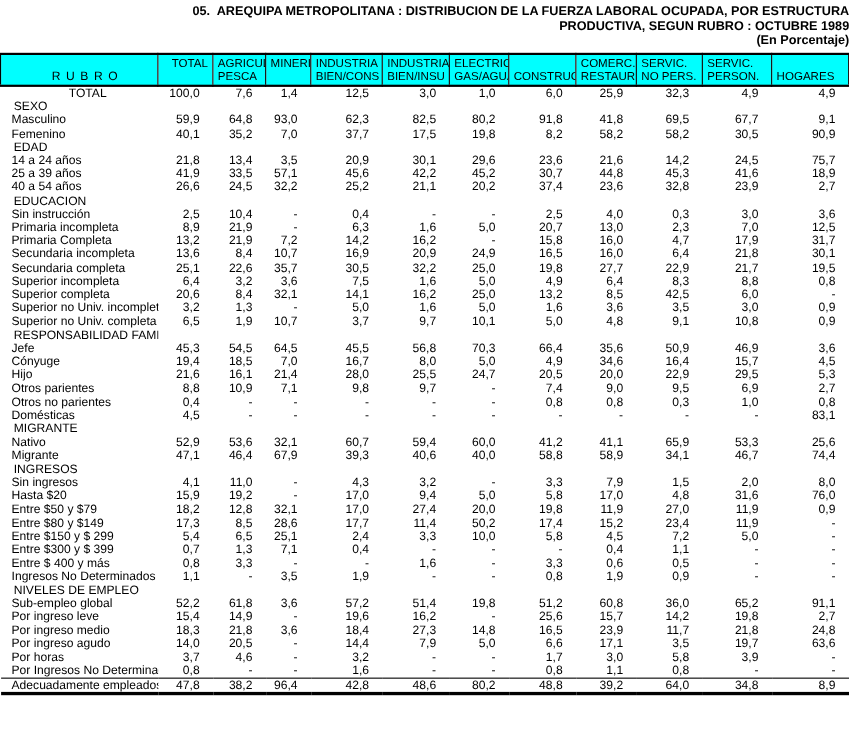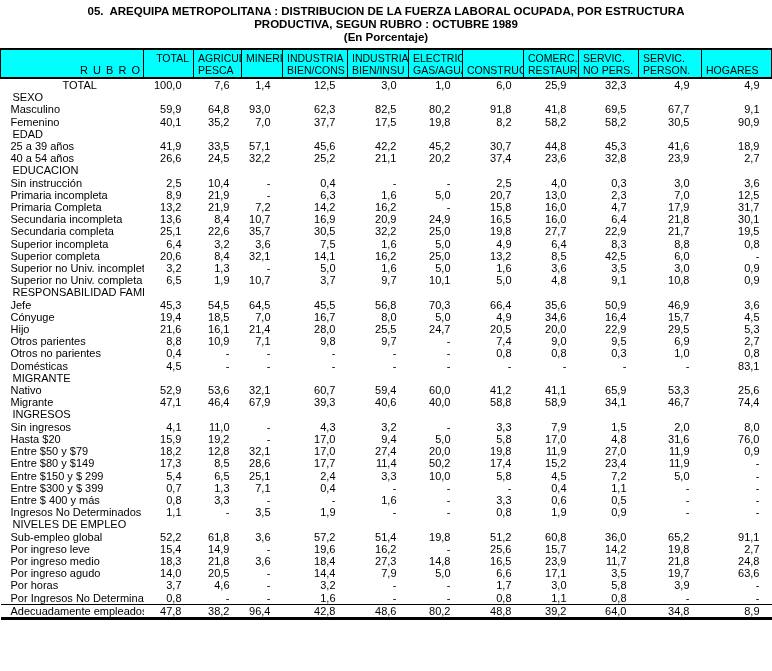--- a/index.html
+++ b/index.html
@@ -1,22 +1,22 @@
 <!DOCTYPE html>
 <html><head>
 <meta charset="utf-8">
 <style>
   html,body{margin:0;padding:0;background:#ffffff;}
   body{width:772px;height:671px;font-family:"Liberation Sans", sans-serif;color:#000;overflow:hidden;}
   .title{ text-align:center; font-weight:bold; font-size:11.5px; line-height:13px; padding-top:5px; letter-spacing:0px;}
-  .title div{white-space:pre;}
+  .title div{white-space:pre;text-align:right;}
   table{border-collapse:collapse;table-layout:fixed;width:771px;margin-top:4px;border-top:2px solid #000;border-bottom:3px solid #000;}
   thead th{background:#00ffff;border:1px solid #000;font-weight:normal;font-size:10.5px;line-height:12px;vertical-align:top;padding:2px 2px 1px 2px;overflow:hidden;}
   thead tr{border-bottom:2px solid #000;}
-  th.rubro{vertical-align:bottom;text-align:right;padding-left:13px;letter-spacing:1px;font-size:11px;}
+  th.rubro{vertical-align:bottom;text-align:center;padding-left:13px;letter-spacing:1px;font-size:11px;}
   th .h-line{white-space:pre;text-align:left;padding-left:2px;}
   th.right .h-line{text-align:right;padding-right:2px;}
   tbody td{font-size:11px;line-height:12.2px;height:12.2px;padding:0;white-space:nowrap;overflow:hidden;}
   td.val{text-align:right;padding-right:12px;}
   tbody tr td:first-child{text-align:left;}
   td.section{padding-left:12px;}
   td.item{padding-left:10px;}
   td.total{padding-left:62px;}
   tbody tr:last-child td{border-top:1px solid #000;}
 </style>
@@ -158,20 +158,34 @@
         <td class="val"></td>
         <td class="val"></td>
         <td class="val"></td>
         <td class="val"></td>
         <td class="val"></td>
         <td class="val"></td>
         <td class="val"></td>
         <td class="val"></td>
       </tr>
       <tr>
+        <td class="item">14 a 24 años</td>
+        <td class="val">21,8</td>
+        <td class="val">13,4</td>
+        <td class="val">3,5</td>
+        <td class="val">20,9</td>
+        <td class="val">30,1</td>
+        <td class="val">29,6</td>
+        <td class="val">23,6</td>
+        <td class="val">21,6</td>
+        <td class="val">14,2</td>
+        <td class="val">24,5</td>
+        <td class="val">75,7</td>
+      </tr>
+      <tr>
         <td class="item">25 a 39 años</td>
         <td class="val">41,9</td>
         <td class="val">33,5</td>
         <td class="val">57,1</td>
         <td class="val">45,6</td>
         <td class="val">42,2</td>
         <td class="val">45,2</td>
         <td class="val">30,7</td>
         <td class="val">44,8</td>
         <td class="val">45,3</td>

